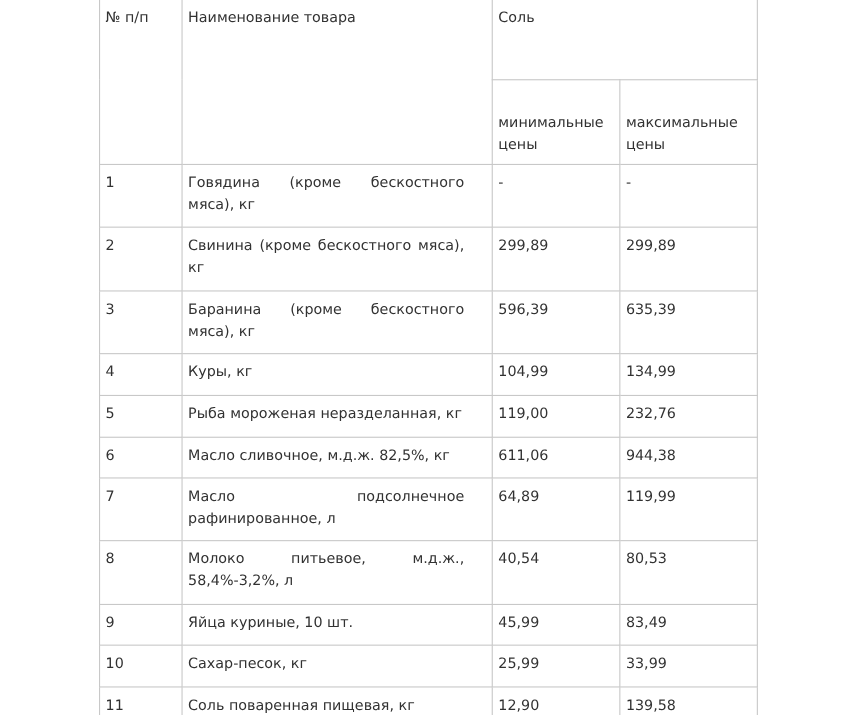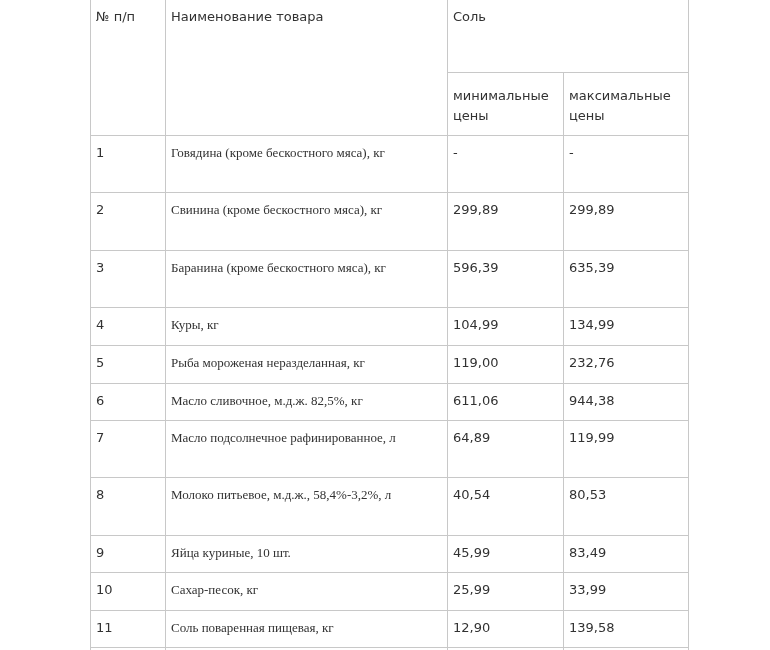--- a/index.html
+++ b/index.html
@@ -36,25 +36,24 @@
   .price-table td {
     border: 1px solid var(--border);
     vertical-align: top;
     padding: 7px 5px 7px 5px;
     font-weight: normal;
     text-align: left;
     overflow: hidden;
   }
   
   .price-table thead tr.head-main th { border-top: none; }
-  .price-table thead tr.head-sub th { padding-top: 13px; }
+  .price-table thead tr.head-sub th { padding-top: 29px; }
   .price-table td.name {
     text-align: justify;
     padding-right: 25px;
-    font-family: Liberation Serif, serif;
   }
 </style>
 </head>
 <body>
 
 <table class="price-table">
   <colgroup>
     <col style="width:75px">
     <col style="width:282px">
     <col style="width:116px">

